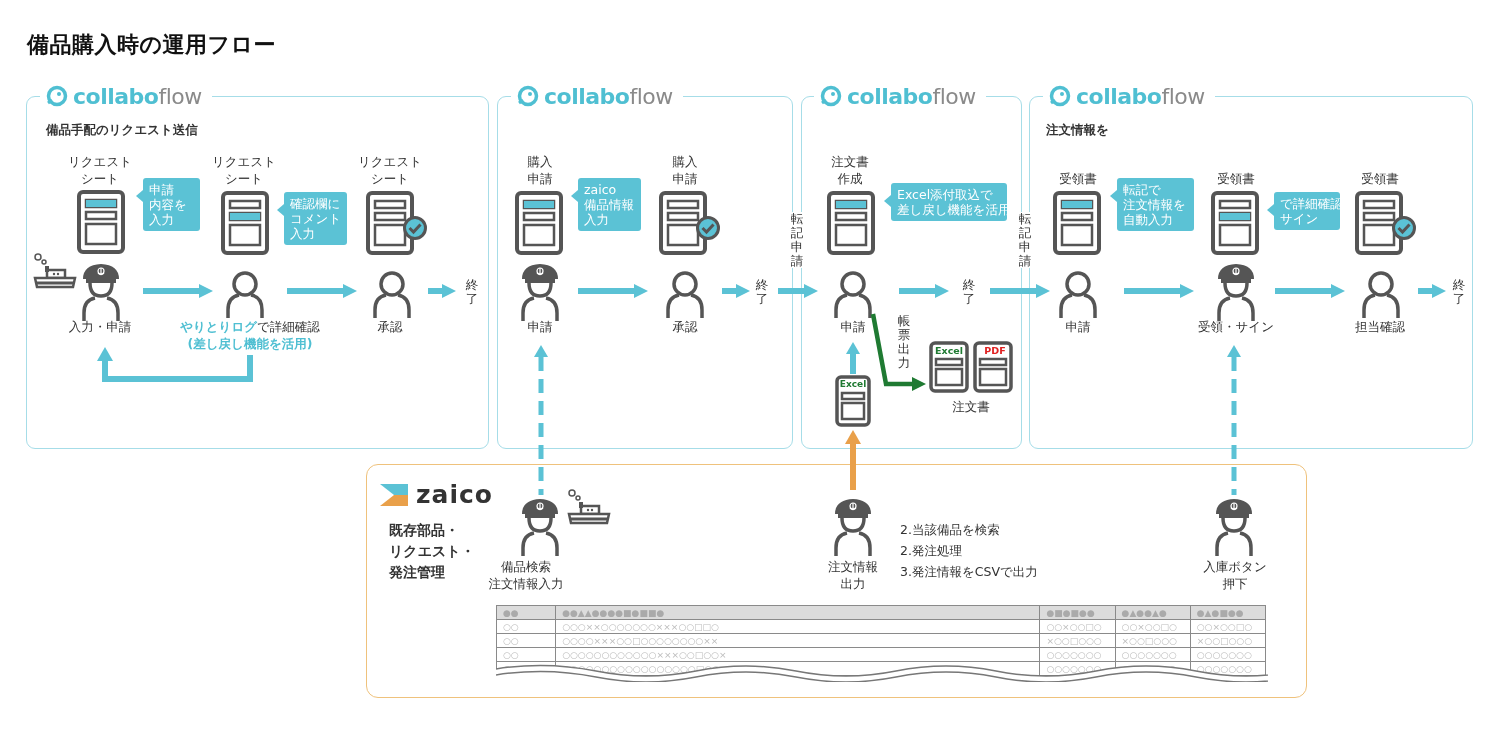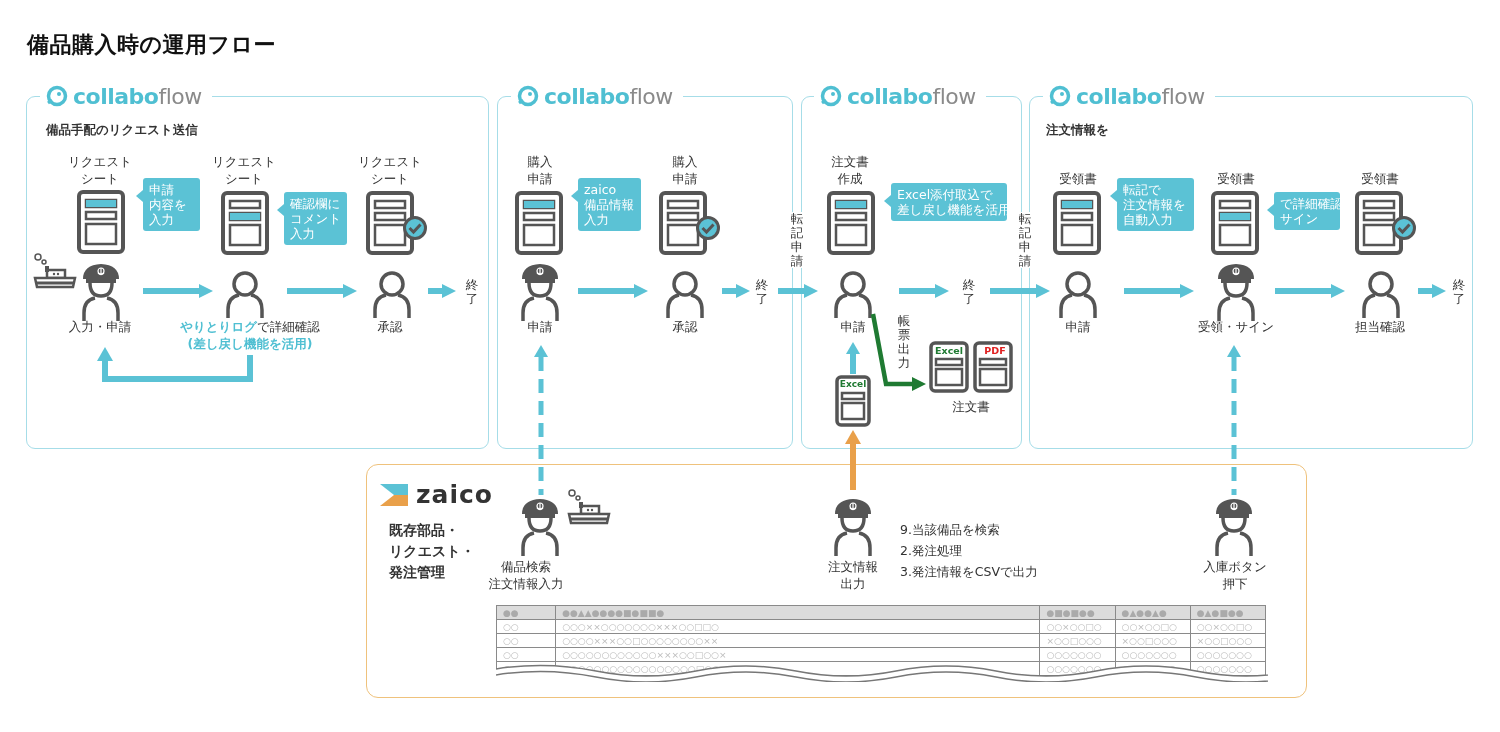--- a/index.html
+++ b/index.html
@@ -371,21 +371,21 @@
     <use href="#ship"></use>
   </svg>
 <div class="abs lbl" style="left:466px;top:558px;width:120px;"><span>備品検索</span><br><span>注文情報入力</span></div>
 
 <svg style="left:831px;top:496px;" width="44" height="62">
     <use href="#captain"></use>
   </svg>
 <div class="abs lbl" style="left:813px;top:558px;width:80px;"><span>注文情報</span><br><span>出力</span></div>
 
 <div class="abs note" style="left:900px;top:519px;">
-  <div>9.当該備品を検索</div>
+  <div>2.当該備品を検索</div>
   <div>2.発注処理</div>
   <div>3.発注情報をCSVで出力</div>
 </div>
 
 <svg style="left:1212px;top:496px;" width="44" height="62">
     <use href="#captain"></use>
   </svg>
 <div class="abs lbl" style="left:1190px;top:558px;width:90px;"><span>入庫ボタン</span><br><span>押下</span></div>
 
 <div class="abs" style="left:496px;top:605px;width:772px;height:77px;overflow:hidden;">

